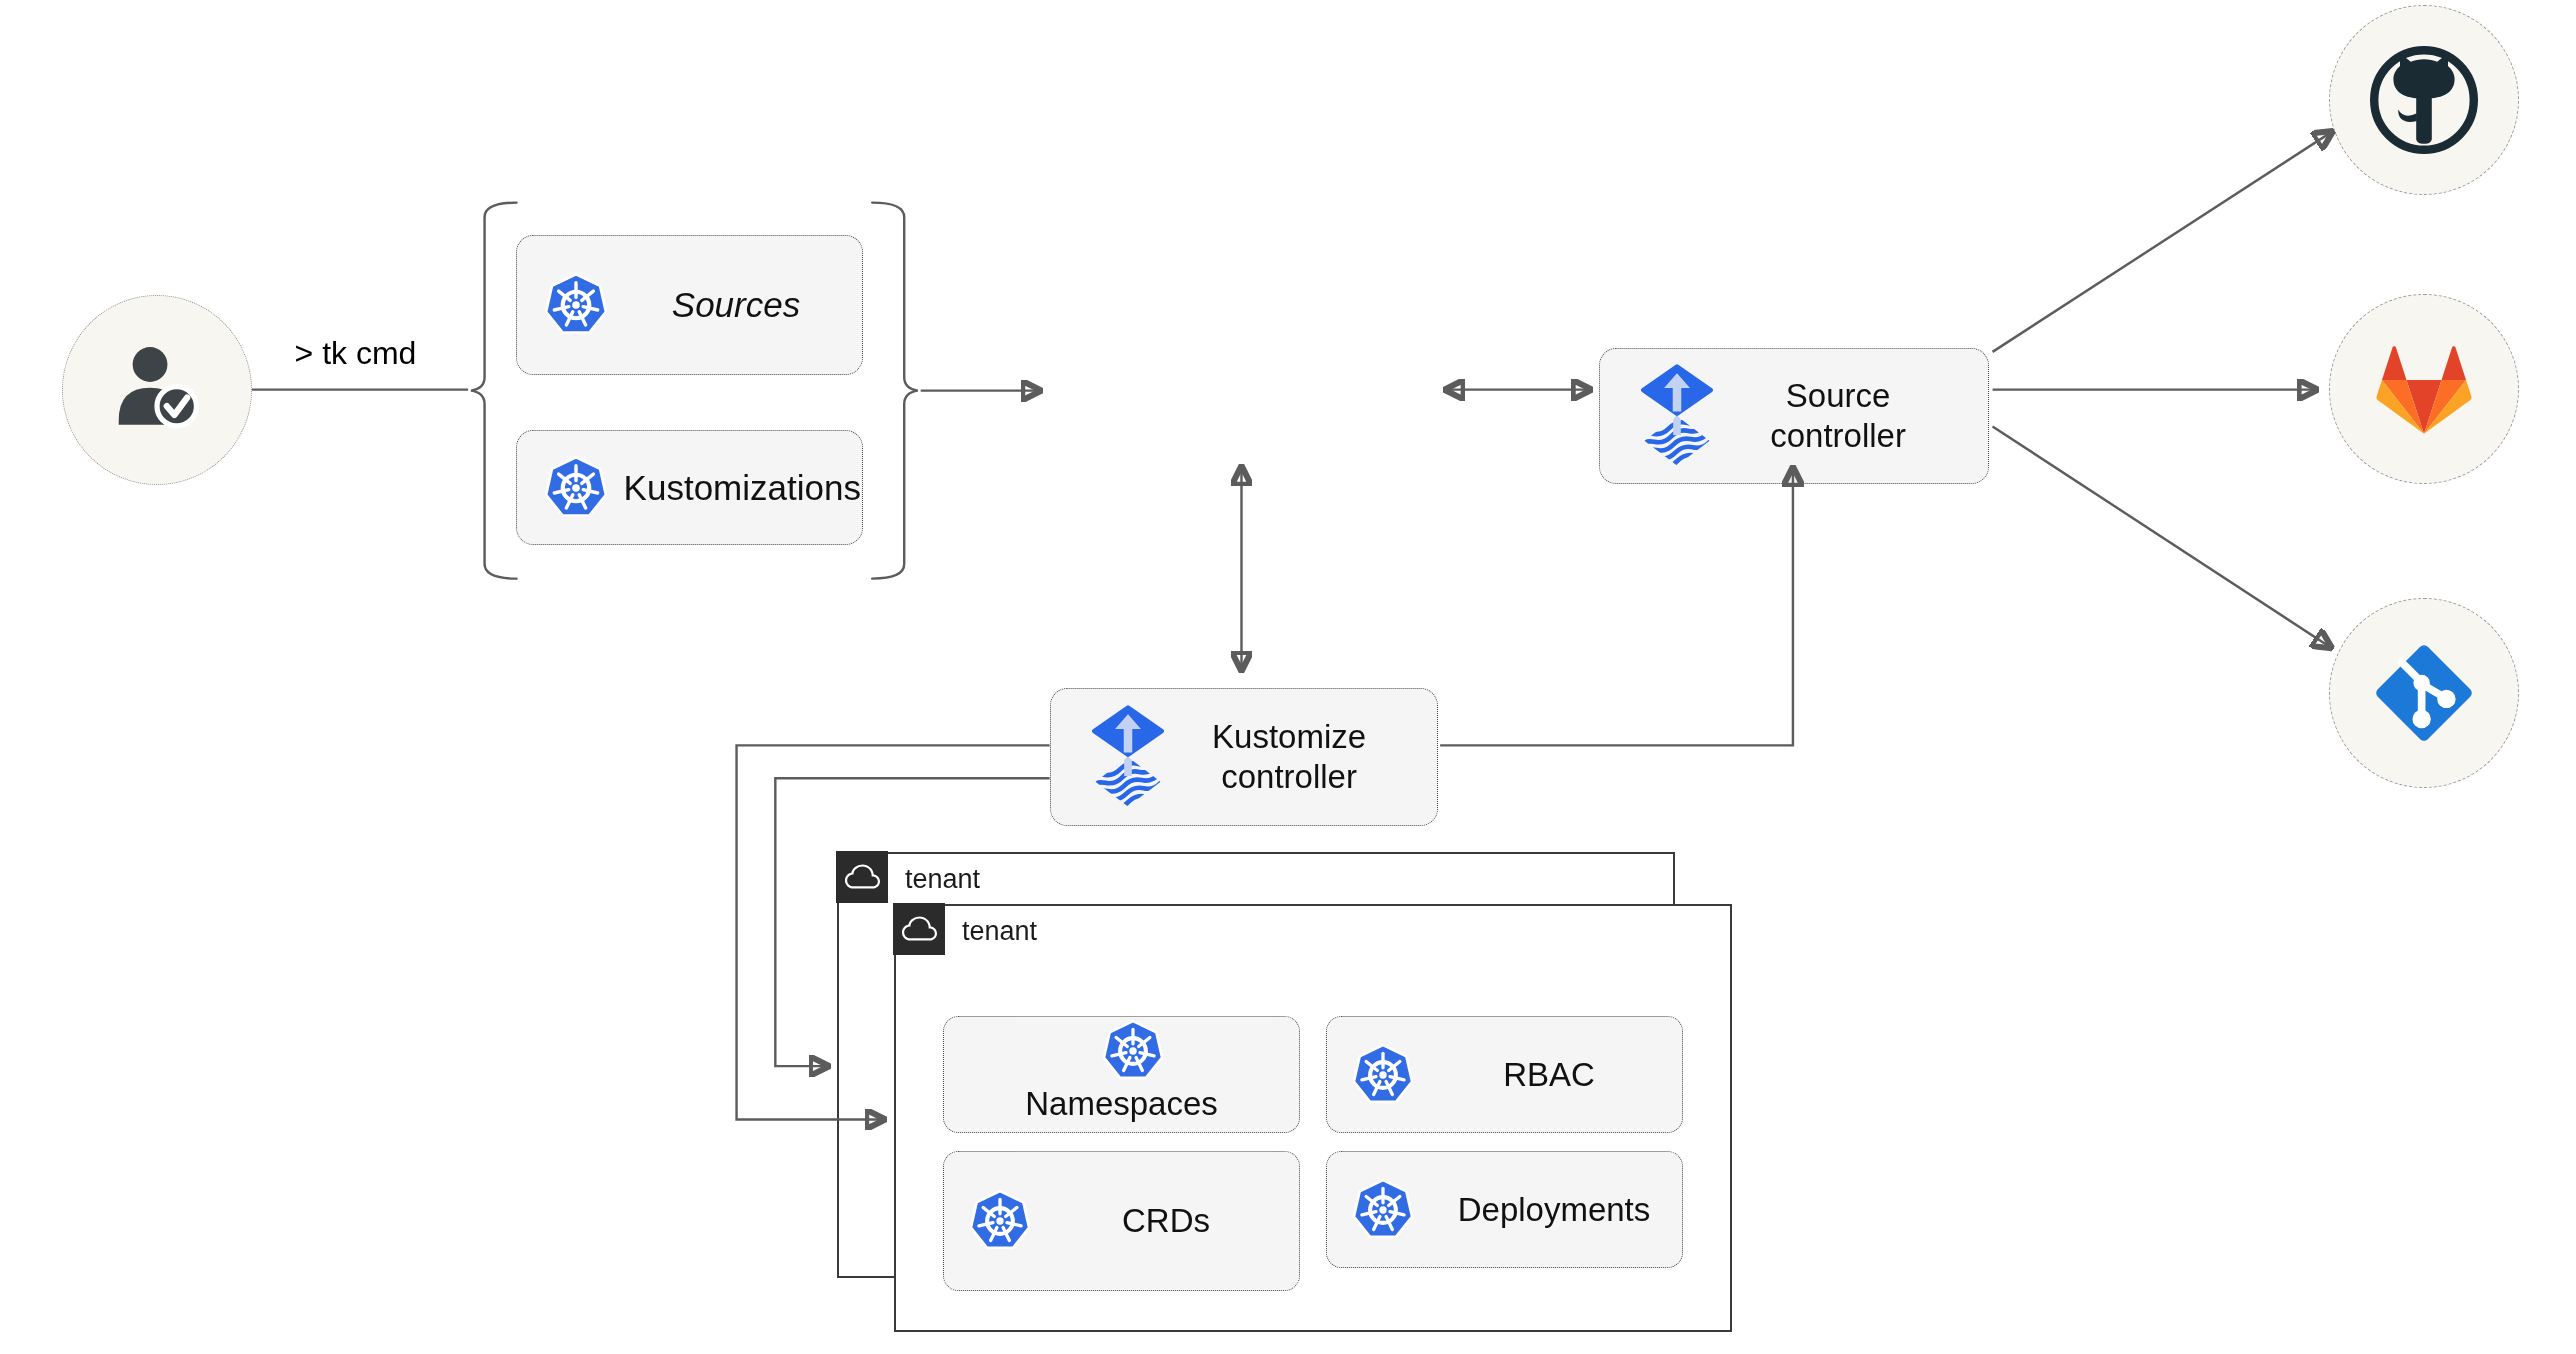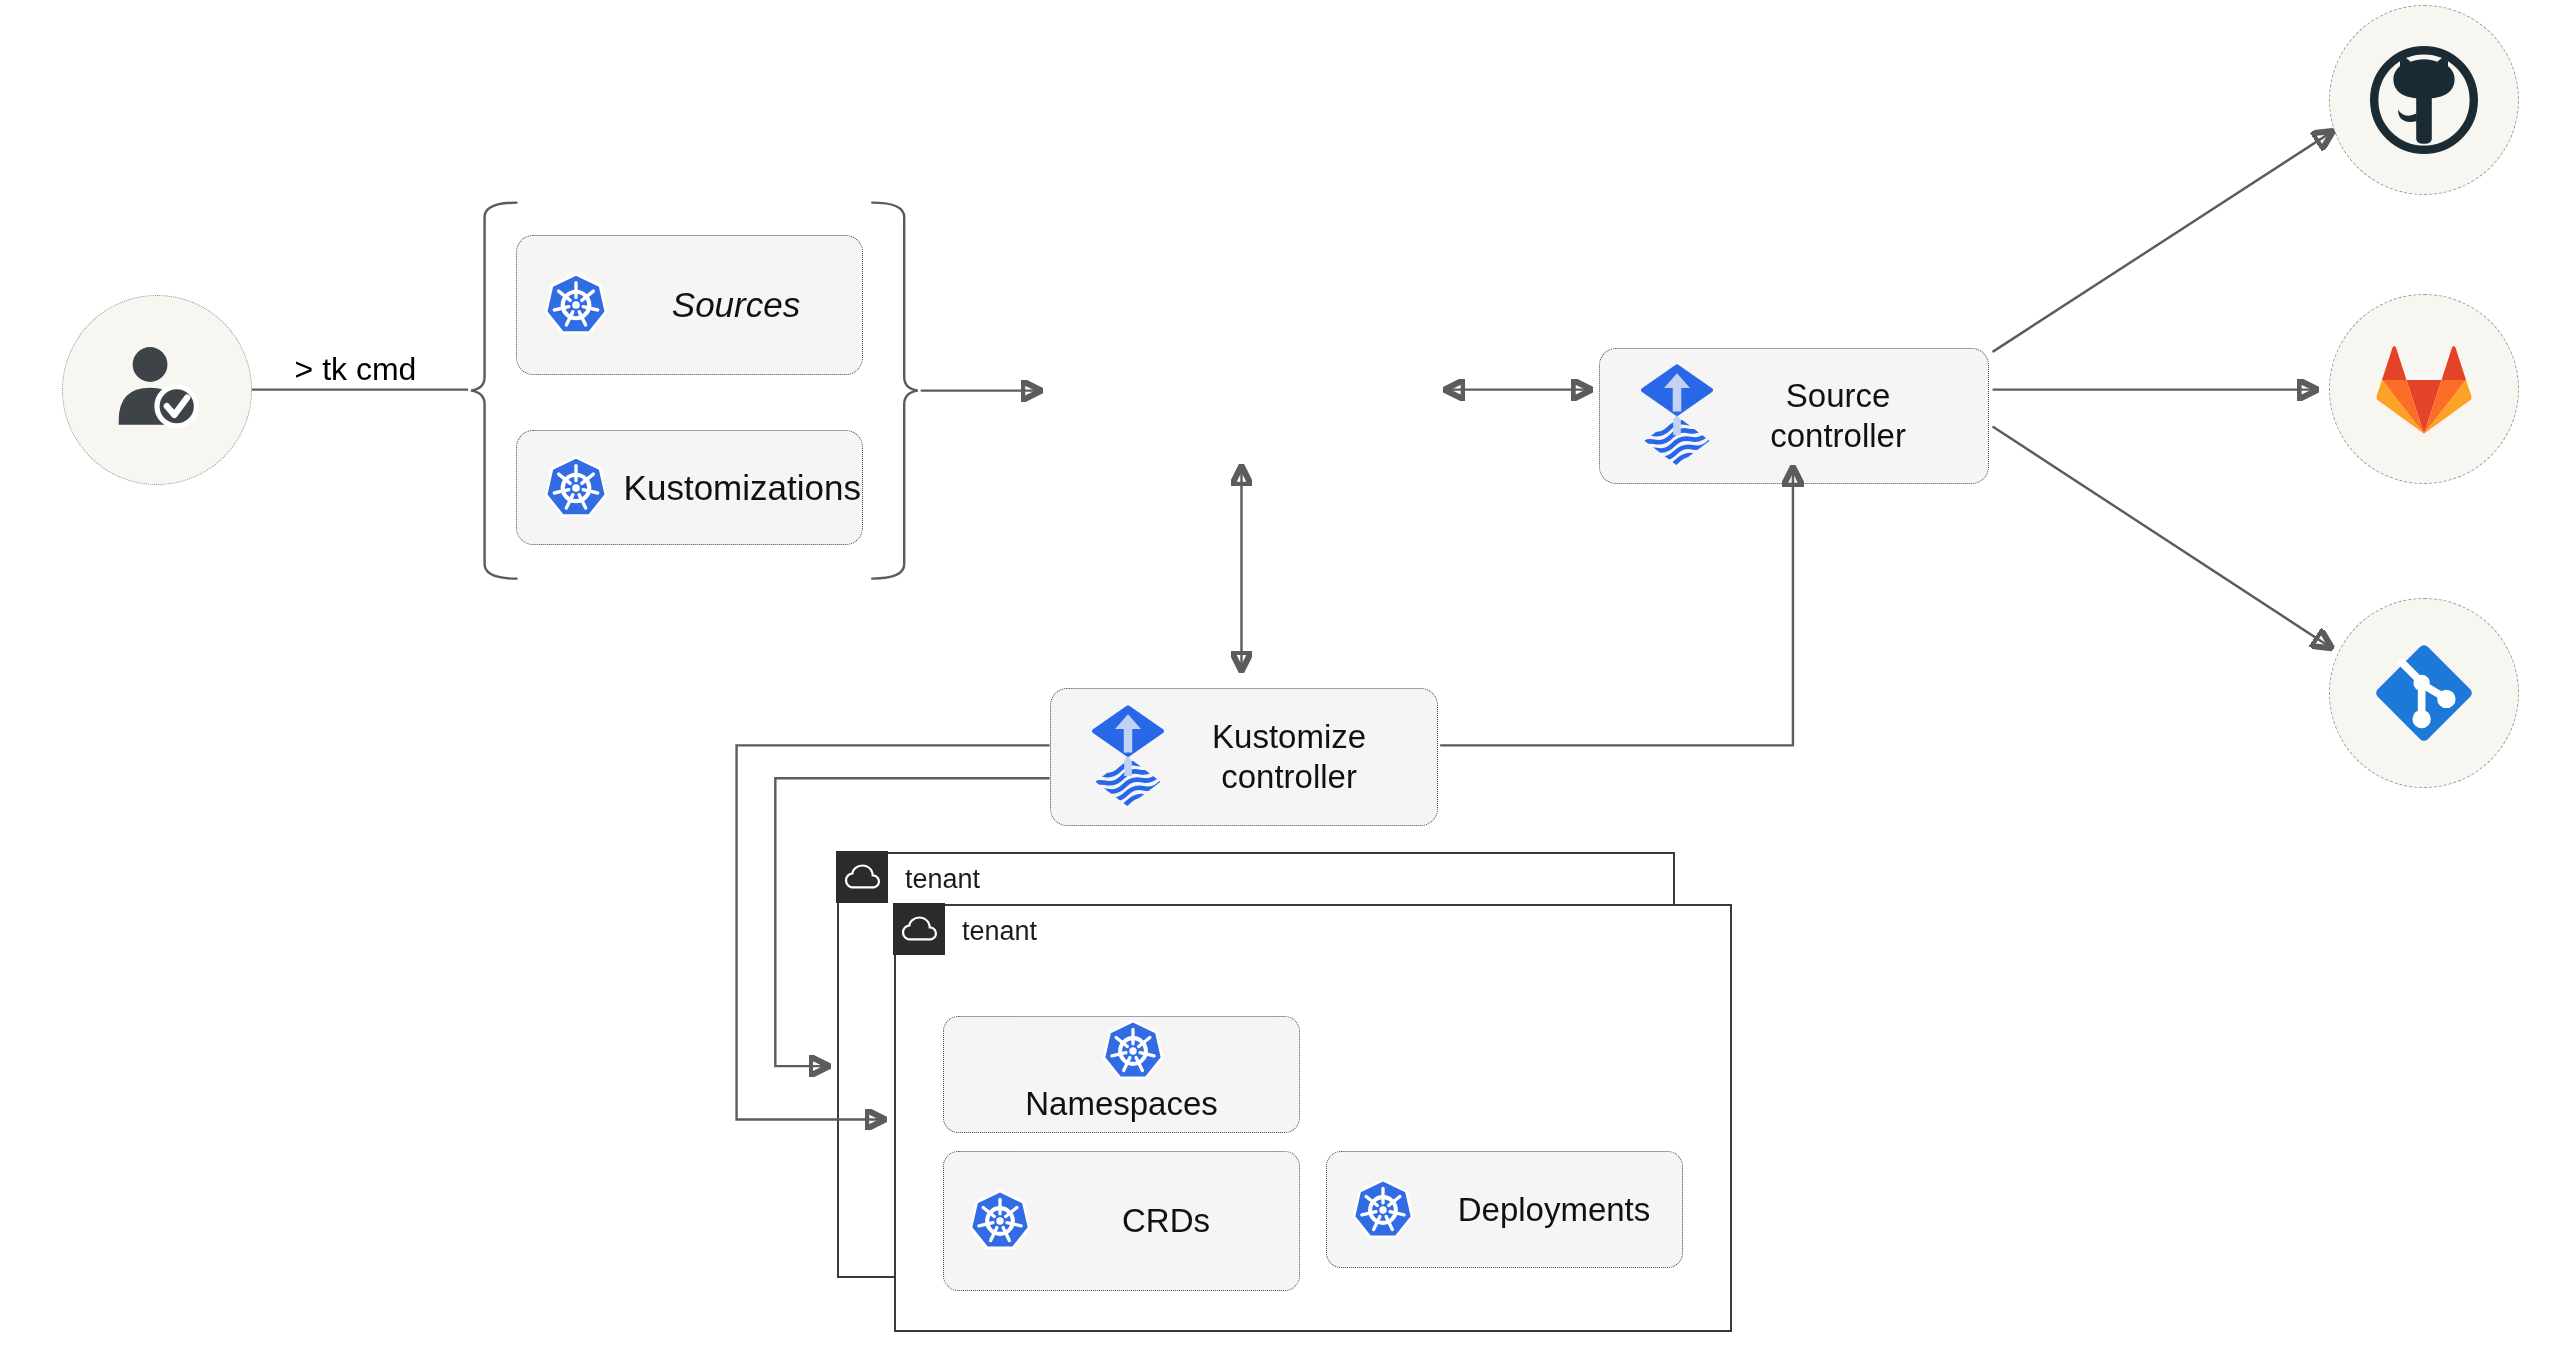--- a/index.html
+++ b/index.html
@@ -22,21 +22,21 @@
   .node .lbl{flex:1 1 auto;text-align:center;font-size:35px;line-height:1.2;color:var(--text);padding:0 13.6px;}
   .node .lbl.two{font-size:33px;}
 
   
   .circle{position:absolute;border-radius:50%;background:var(--circle-fill);box-sizing:border-box;
           display:flex;align-items:center;justify-content:center;z-index:3;}
   .circle.dotted{border:1.9px dotted #8f8f8f;}
   .circle.dashed{border:1.9px dashed var(--circle-border);}
 
   .cmd{position:absolute;left:273px;top:335px;width:165px;text-align:center;
-       font-size:32px;color:#000;z-index:4;margin-top:16px;}
+       font-size:32px;color:#000;z-index:4;}
 
   
   .tenant{position:absolute;background:#fff;border:2.9px solid var(--tenant-border);
           box-sizing:border-box;z-index:2;}
   .tenant .tab{position:absolute;left:-2.9px;top:-2.9px;width:52px;height:52px;background:var(--tenant-tab);
                display:flex;align-items:center;justify-content:center;}
   .tenant .tname{position:absolute;left:66px;top:0;height:50px;line-height:50px;font-size:27px;color:#1c1c1c;}
   #tenant-front{z-index:3;}
 
   .inner-node{position:absolute;display:flex;align-items:center;background:var(--node-fill);
@@ -218,20 +218,28 @@
     <div class="tname">tenant</div>
 
     <div class="inner-node" style="left:47px;top:110px;width:357px;height:117px;flex-direction:column;">
       <span class="icon">
         <svg class="sym" width="66" height="68" viewBox="0 0 68 70">
             <use href="#sym-k8s"></use>
           </svg>
         </span>
       <span class="lbl">Namespaces</span>
     </div>
+    <div class="inner-node" style="left:430px;top:110px;width:357px;height:117px;">
+      <span class="icon">
+        <svg class="sym" width="66" height="68" viewBox="0 0 68 70">
+            <use href="#sym-k8s"></use>
+          </svg>
+        </span>
+      <span class="lbl">RBAC</span>
+    </div>
     <div class="inner-node" style="left:47px;top:245px;width:357px;height:140px;">
       <span class="icon">
         <svg class="sym" width="66" height="68" viewBox="0 0 68 70">
             <use href="#sym-k8s"></use>
           </svg>
         </span>
       <span class="lbl">CRDs</span>
     </div>
     <div class="inner-node" style="left:430px;top:245px;width:357px;height:117px;gap:10px;">
       <span class="icon">

